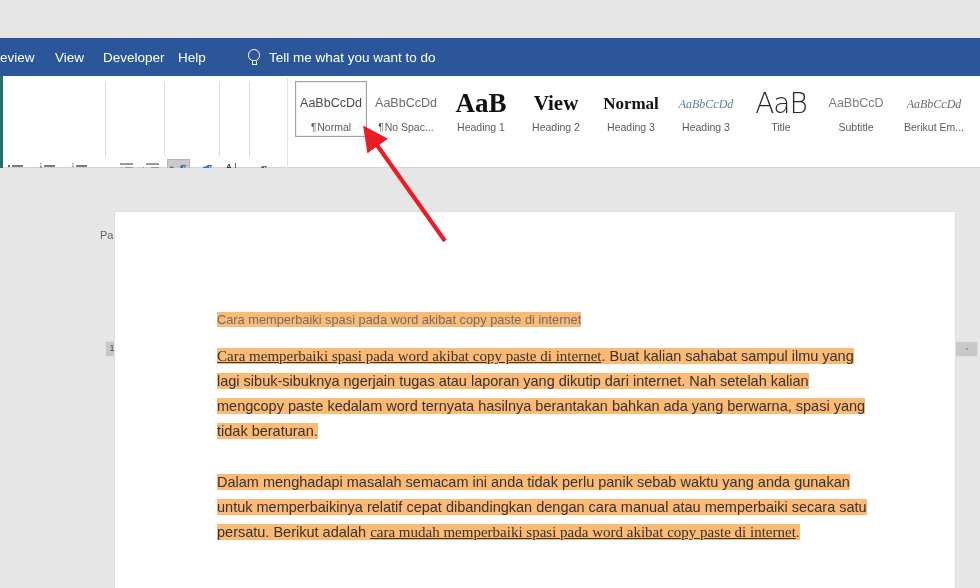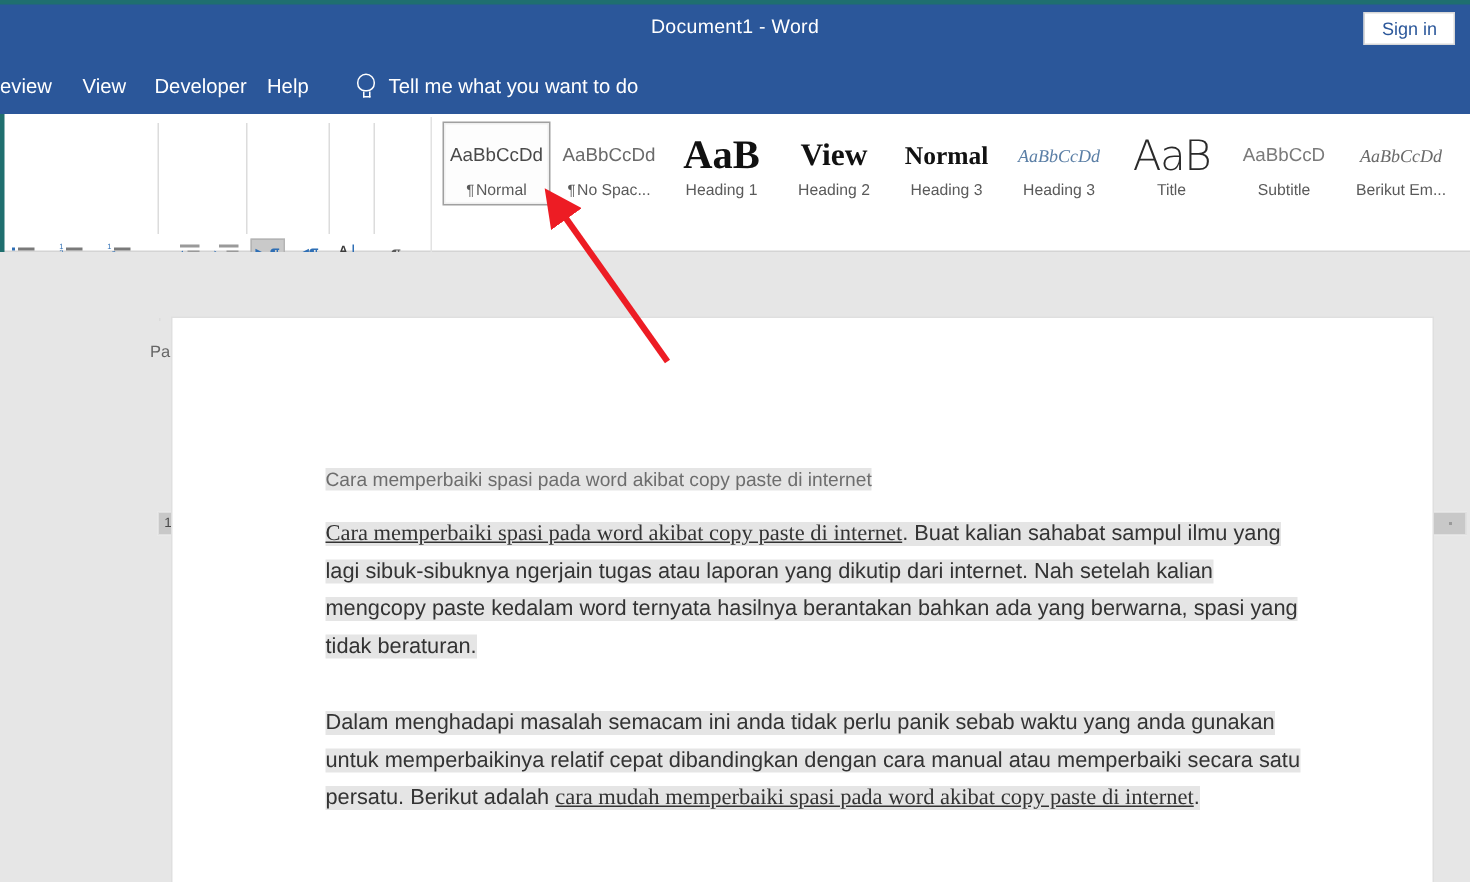--- a/index.html
+++ b/index.html
@@ -189,21 +189,21 @@
   }
 
   
   .page {
     position: absolute; left: 115px; top: 212px; width: 840px; height: 376px;
     background: #ffffff; box-shadow: 0 0 0 1px #dfdfdf;
   }
   .doc-body { position: absolute; left: 102px; top: 96px; width: 650px; }
 
   .para { margin: 0; color: #3a3a3a; }
-  .hl { background: #e5e5e5; }
+  .hl { background: #fdba74; }
 
   .p-title {
     font-size: 12.8px; line-height: 24px; color: #6d6d6d;
     font-family: "Liberation Sans", sans-serif;
   }
   .p-body {
     font-size: 14.5px; line-height: 25px; color: #333333;
     font-family: "Liberation Sans", sans-serif;
   }
   .serif {
@@ -214,32 +214,27 @@
   }
 
   
   .arrow-svg { position: absolute; left: 0; top: 0; width: 980px; height: 588px; pointer-events: none; }
 </style>
 </head>
 <body>
 
 <div id="app">
 
-  <div class="titlebar">
-    <div class="titlebar-topline"></div>
-    <div class="title-text">Document1  -  Word</div>
-    <div class="signin-btn">Sign in</div>
-  </div>
 
   <div class="tabbar">
     <div class="tab" style="left:0px">eview</div>
     <div class="tab" style="left:55px">View</div>
     <div class="tab" style="left:103px">Developer</div>
     <div class="tab" style="left:178px">Help</div>
-    <div class="tellme" style="left:238px">
+    <div class="tellme" style="left:248px">
       <span class="bulb">
         <span class="globe"></span>
           <span class="base"></span>
       </span>
       <span>Tell me what you want to do</span>
     </div>
   </div>
 
   <div class="ribbon">
 

